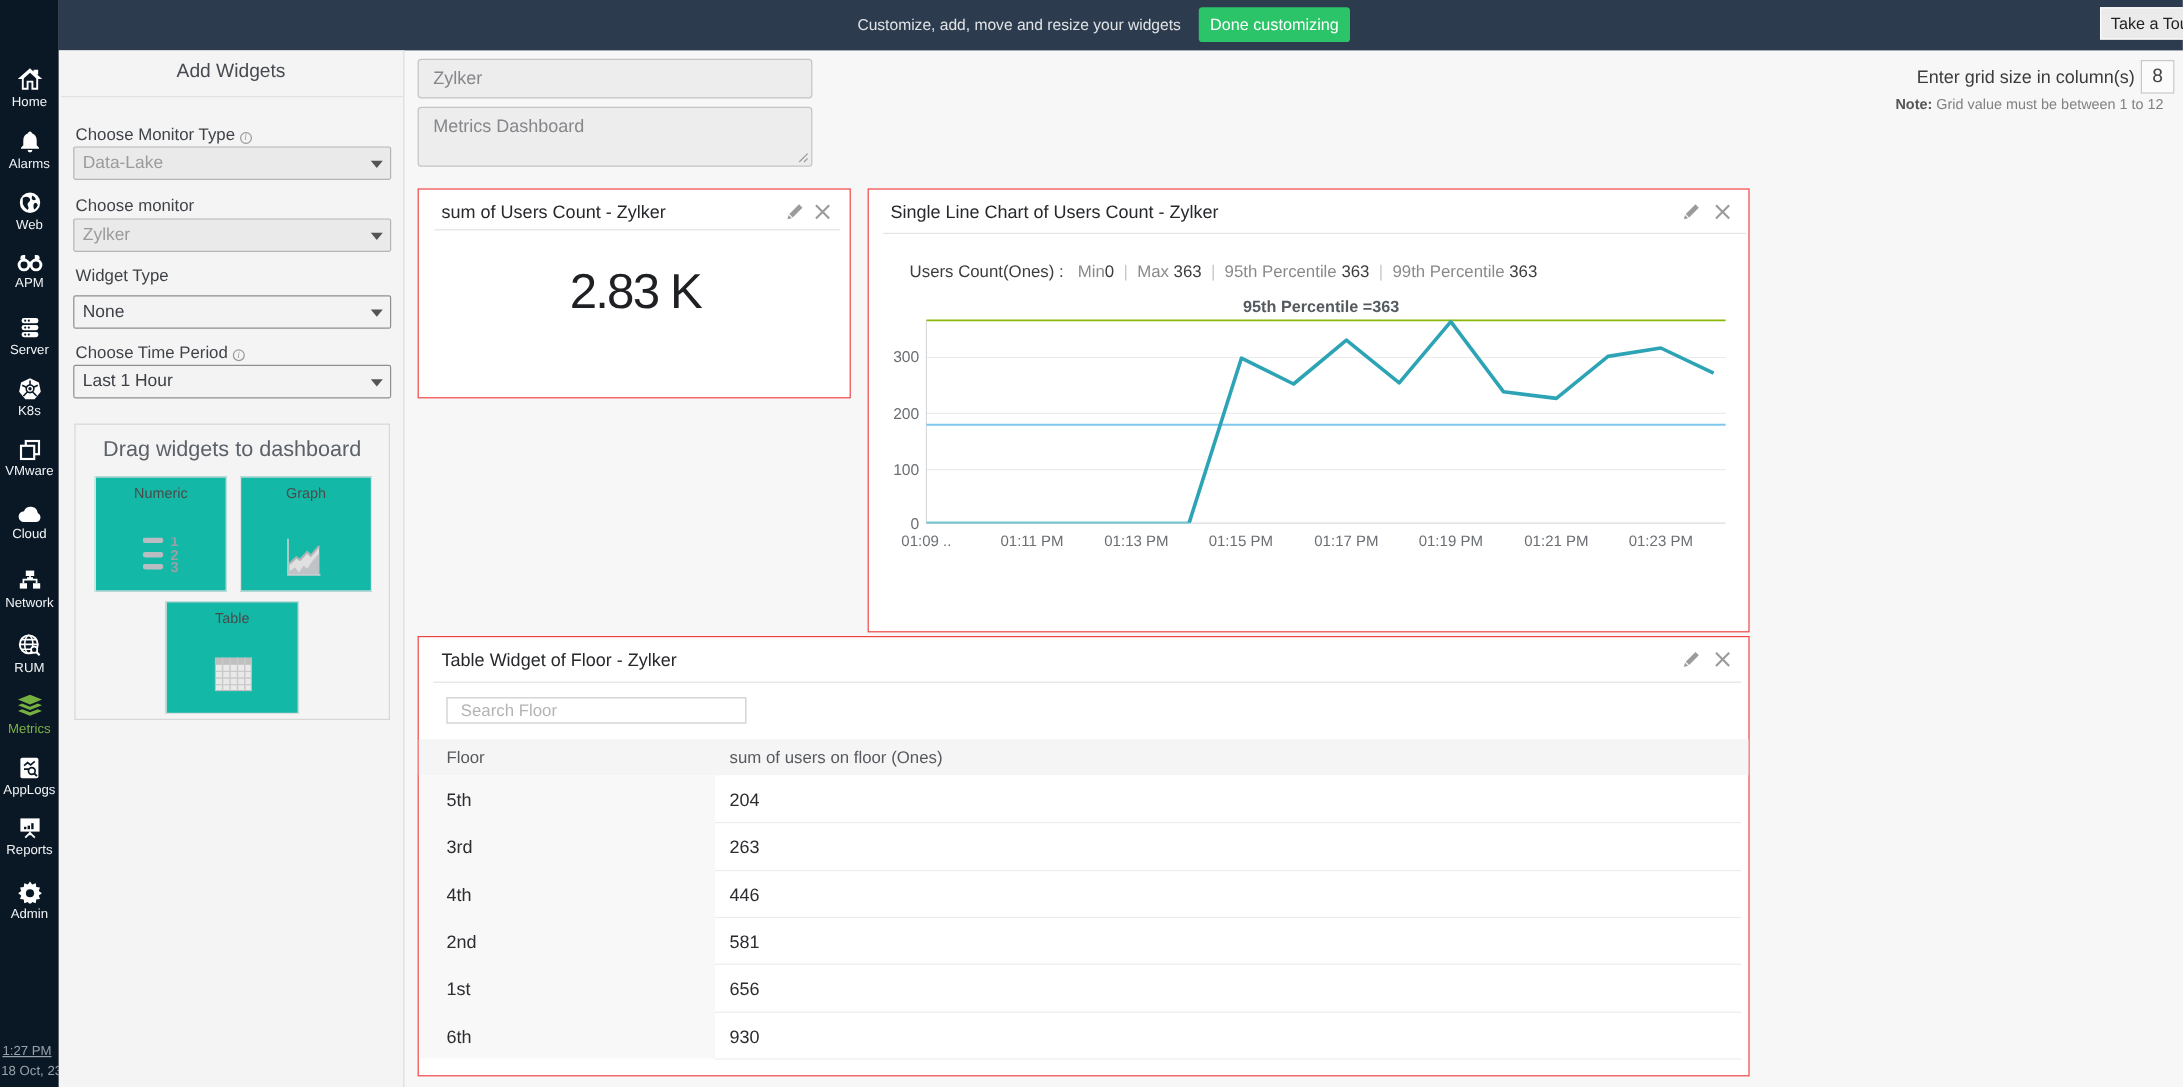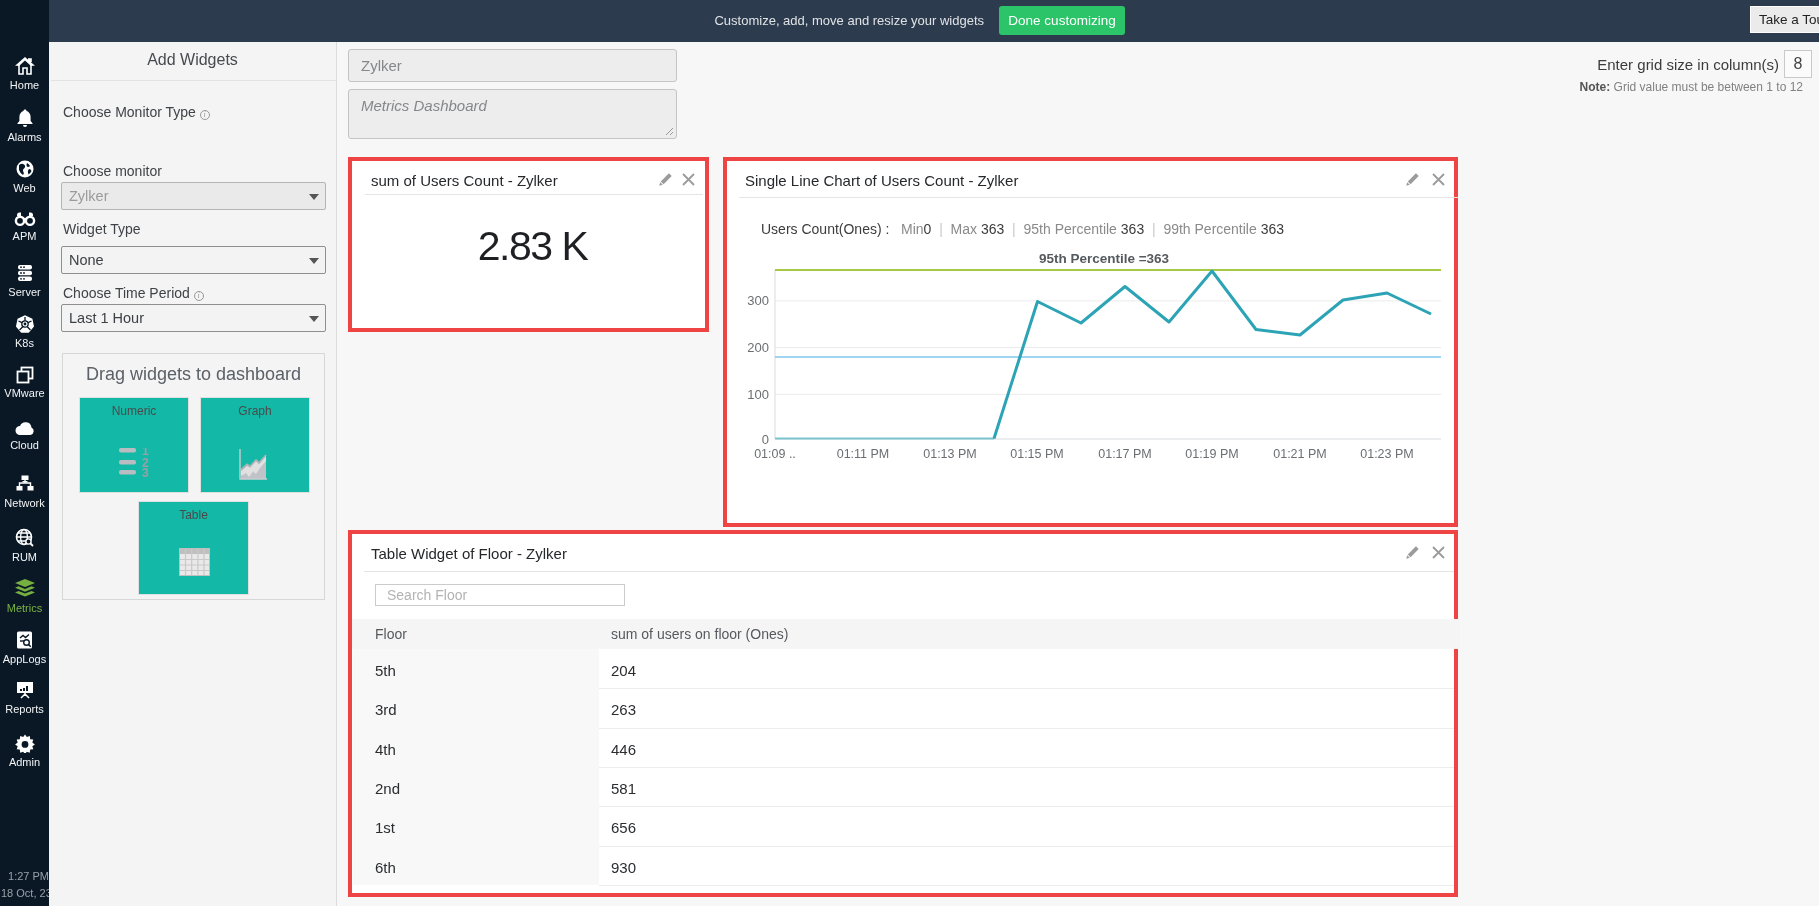--- a/index.html
+++ b/index.html
@@ -8,21 +8,21 @@
 #topbar { left:49px; top:0; width:1770px; height:42px; background:#2d3b4e; }
 #sidebar { left:0; top:0; width:49px; height:906px; background:#0a1826; }
 .sbitem { position:absolute; left:0; width:49px; text-align:center; }
 .sbitem svg { display:block; margin:0 auto; }
 .sblabel { font-size:11px; color:#f2f4f5; margin-top:3px; }
 #panel { left:49px; top:42px; width:288px; height:864px; background:#f4f4f5; border-right:1px solid #dcdcdc; }
 .plabel { position:absolute; font-size:14px; color:#3f4347; }
 .psel { position:absolute; left:12px; width:265px; height:28px; border:1px solid #b5b5b5; background:#eaeaeb; color:#9b9b9b; font-size:14.5px; line-height:26px; padding-left:7px; border-radius:2px; }
 .psel.en { background:#f3f3f4; border-color:#8f8f8f; color:#3d4145; }
 .caret { position:absolute; right:6px; top:11px; width:0; height:0; border-left:5px solid transparent; border-right:5px solid transparent; border-top:6px solid #555; }
-.card { position:absolute; background:#fff; border:4px solid #ef4444; }
+.card { position:absolute; background:#fff; border:1px solid #ef4444; }
 .ctitle { position:absolute; font-size:15px; color:#26282b; white-space:nowrap; }
 .cdiv { position:absolute; border-top:1px solid #e4e4e4; }
 .bignum { position:absolute; font-size:41px; color:#1f2023; text-align:center; letter-spacing:-1.5px; }
 .icon-btn { position:absolute; }
 .in { position:absolute; background:#ededee; border:1px solid #c4c4c4; border-radius:3px; color:#85878a; font-size:15px; }
 .qi { display:inline-block; width:10px; height:10px; border:1px solid #9a9a9a; border-radius:50%; color:#9a9a9a; font-size:8px; text-align:center; line-height:8px; vertical-align:0px; font-style:italic; font-family:"Liberation Serif",serif; }
 .wcard { background:#14b8a6; border:1px solid #e0e0e0; }
 .wlabel { position:absolute; left:0; top:6px; width:100%; text-align:center; font-size:12px; color:#4a4a4a; }
 .trow { position:absolute; left:0; width:1108px; height:39px; }
 .trow::after { content:''; position:absolute; left:247px; width:855px; bottom:0; border-top:1px solid #ededee; }
@@ -159,32 +159,33 @@
       </svg>
       <div class="sblabel">Reports</div>
     </div>
   <div class="sbitem" style="top:733px;">
       <svg width="20" height="20" viewBox="0 0 20 20">
         <path fill="#fff" d="M10 1.5 l1.8 2.6 3 -1 0.4 3.1 3.1 0.4 -1 3 2.6 1.8 -2.6 1.8 1 3 -3.1 0.4 -0.4 3.1 -3 -1 -1.8 2.6 -1.8 -2.6 -3 1 -0.4 -3.1 -3.1 -0.4 1 -3 -2.6 -1.8 2.6 -1.8 -1 -3 3.1 -0.4 0.4 -3.1 3 1 Z"></path>
         <circle cx="10" cy="11.4" r="3.4" fill="#0a1826"></circle>
       </svg>
       <div class="sblabel">Admin</div>
     </div>
-  <div class="abs" style="left:2px;top:870px;width:47px;text-align:right;font-size:11px;color:#98a1a8;">1:27 PM</div>
+  <div class="abs" style="left:2px;top:870px;width:47px;text-align:left;font-size:11px;color:#98a1a8;text-decoration:underline;">1:27 PM</div>
   <div class="abs" style="left:1px;top:887px;width:48px;text-align:left;font-size:11px;color:#98a1a8;white-space:nowrap;overflow:hidden;">18 Oct, 23</div>
 </div>
 <div class="abs" id="topbar">
   <div class="abs" style="left:0;top:0;width:935px;text-align:right;height:42px;line-height:42px;font-size:13px;color:#dfe3e6;">Customize, add, move and resize your widgets</div>
   <div class="abs" style="left:950px;top:6px;width:126px;height:29px;background:#2bc468;border-radius:3px;color:#fff;font-size:13.5px;text-align:center;line-height:29px;">Done customizing</div>
   <div class="abs" style="left:1701px;top:6px;width:95px;height:27px;background:#ebebeb;border:1px solid #fdfdfd;color:#222;font-size:13.5px;line-height:25px;padding-left:8px;">Take a Tour</div>
 </div>
 <div class="abs" id="panel">
   <div class="abs" style="left:0;top:9px;width:287px;text-align:center;font-size:16px;color:#474b50;">Add Widgets</div>
   <div class="abs" style="left:2px;top:38px;width:285px;border-top:1px solid #e2e2e2;"></div>
   <div class="plabel" style="left:14px;top:62px;">Choose Monitor Type <span class="qi">i</span></div>
+  <div class="psel" style="top:80px;">Data-Lake<span class="caret"></span></div>
   <div class="plabel" style="left:14px;top:121px;">Choose monitor</div>
   <div class="psel" style="top:140px;">Zylker<span class="caret"></span></div>
   <div class="plabel" style="left:14px;top:179px;">Widget Type</div>
   <div class="psel en" style="top:204px;">None<span class="caret"></span></div>
   <div class="plabel" style="left:14px;top:243px;">Choose Time Period <span class="qi">i</span></div>
   <div class="psel en" style="top:262px;">Last 1 Hour<span class="caret"></span></div>
   <div class="abs" style="left:13px;top:311px;width:263px;height:247px;border:1px solid #d7d7d7;">
     <div class="abs" style="left:0;top:10px;width:261px;text-align:center;font-size:18px;color:#5b6167;">Drag widgets to dashboard</div>
     <div class="abs wcard" style="left:16px;top:43px;width:110px;height:96px;">
       <div class="wlabel">Numeric</div>
@@ -218,21 +219,21 @@
         <path d="M2 23 L8 17.5 L11 19.5 L17 13 L20 16 L27 8 L27 32 L2 32 Z" fill="#e0e0e0"></path>
         <path d="M2 23 L8 17.5 L11 19.5 L17 13 L20 16 L27 8" fill="none" stroke="#b0b4b8" stroke-width="1.8"></path>
         <path d="M2 29 L7 26 L10 30 L14 24.5 L17 27 L21 21 L27 14 L27 32 L2 32 Z" fill="#bfc3c7"></path>
         <path d="M1 2 L1 32 L28 32" stroke="#c9cdd1" stroke-width="1.4" fill="none"></path>
       </svg>
     </div>
   </div>
 </div>
 <div class="abs" id="content" style="left:0;top:0;width:1819px;height:906px;">
   <div class="in" style="left:348px;top:49px;width:329px;height:33px;line-height:31px;padding-left:12px;">Zylker</div>
-  <div class="in" style="left:348px;top:89px;width:329px;height:50px;padding:7px 12px;font-style:italic;">Metrics Dashboard
+  <div class="in" style="left:348px;top:89px;width:329px;height:50px;padding:7px 12px;">Metrics Dashboard
     <svg class="abs" style="right:2px;bottom:2px;" width="9" height="9" viewBox="0 0 9 9">
         <path d="M8 1 L1 8 M8 5 L5 8" stroke="#9a9a9a" stroke-width="1"></path>
       </svg>
   </div>
   <div class="abs" style="left:1479px;top:56px;width:300px;text-align:right;font-size:15px;color:#3c3c3c;">Enter grid size in column(s)</div>
   <div class="abs" style="left:1784px;top:50px;width:28px;height:28px;background:#fbfbfb;border:1px solid #c9c9c9;font-size:16px;color:#444;text-align:center;line-height:26px;">8</div>
   <div class="abs" style="left:1503px;top:80px;width:300px;text-align:right;font-size:12px;color:#818181;"><b style="color:#555;">Note:</b> Grid value must be between 1 to 12</div>
 
   <div class="card" style="left:348px;top:157px;width:361px;height:175px;">
     <div class="ctitle" style="left:19px;top:11px;">sum of Users Count - Zylker</div>

